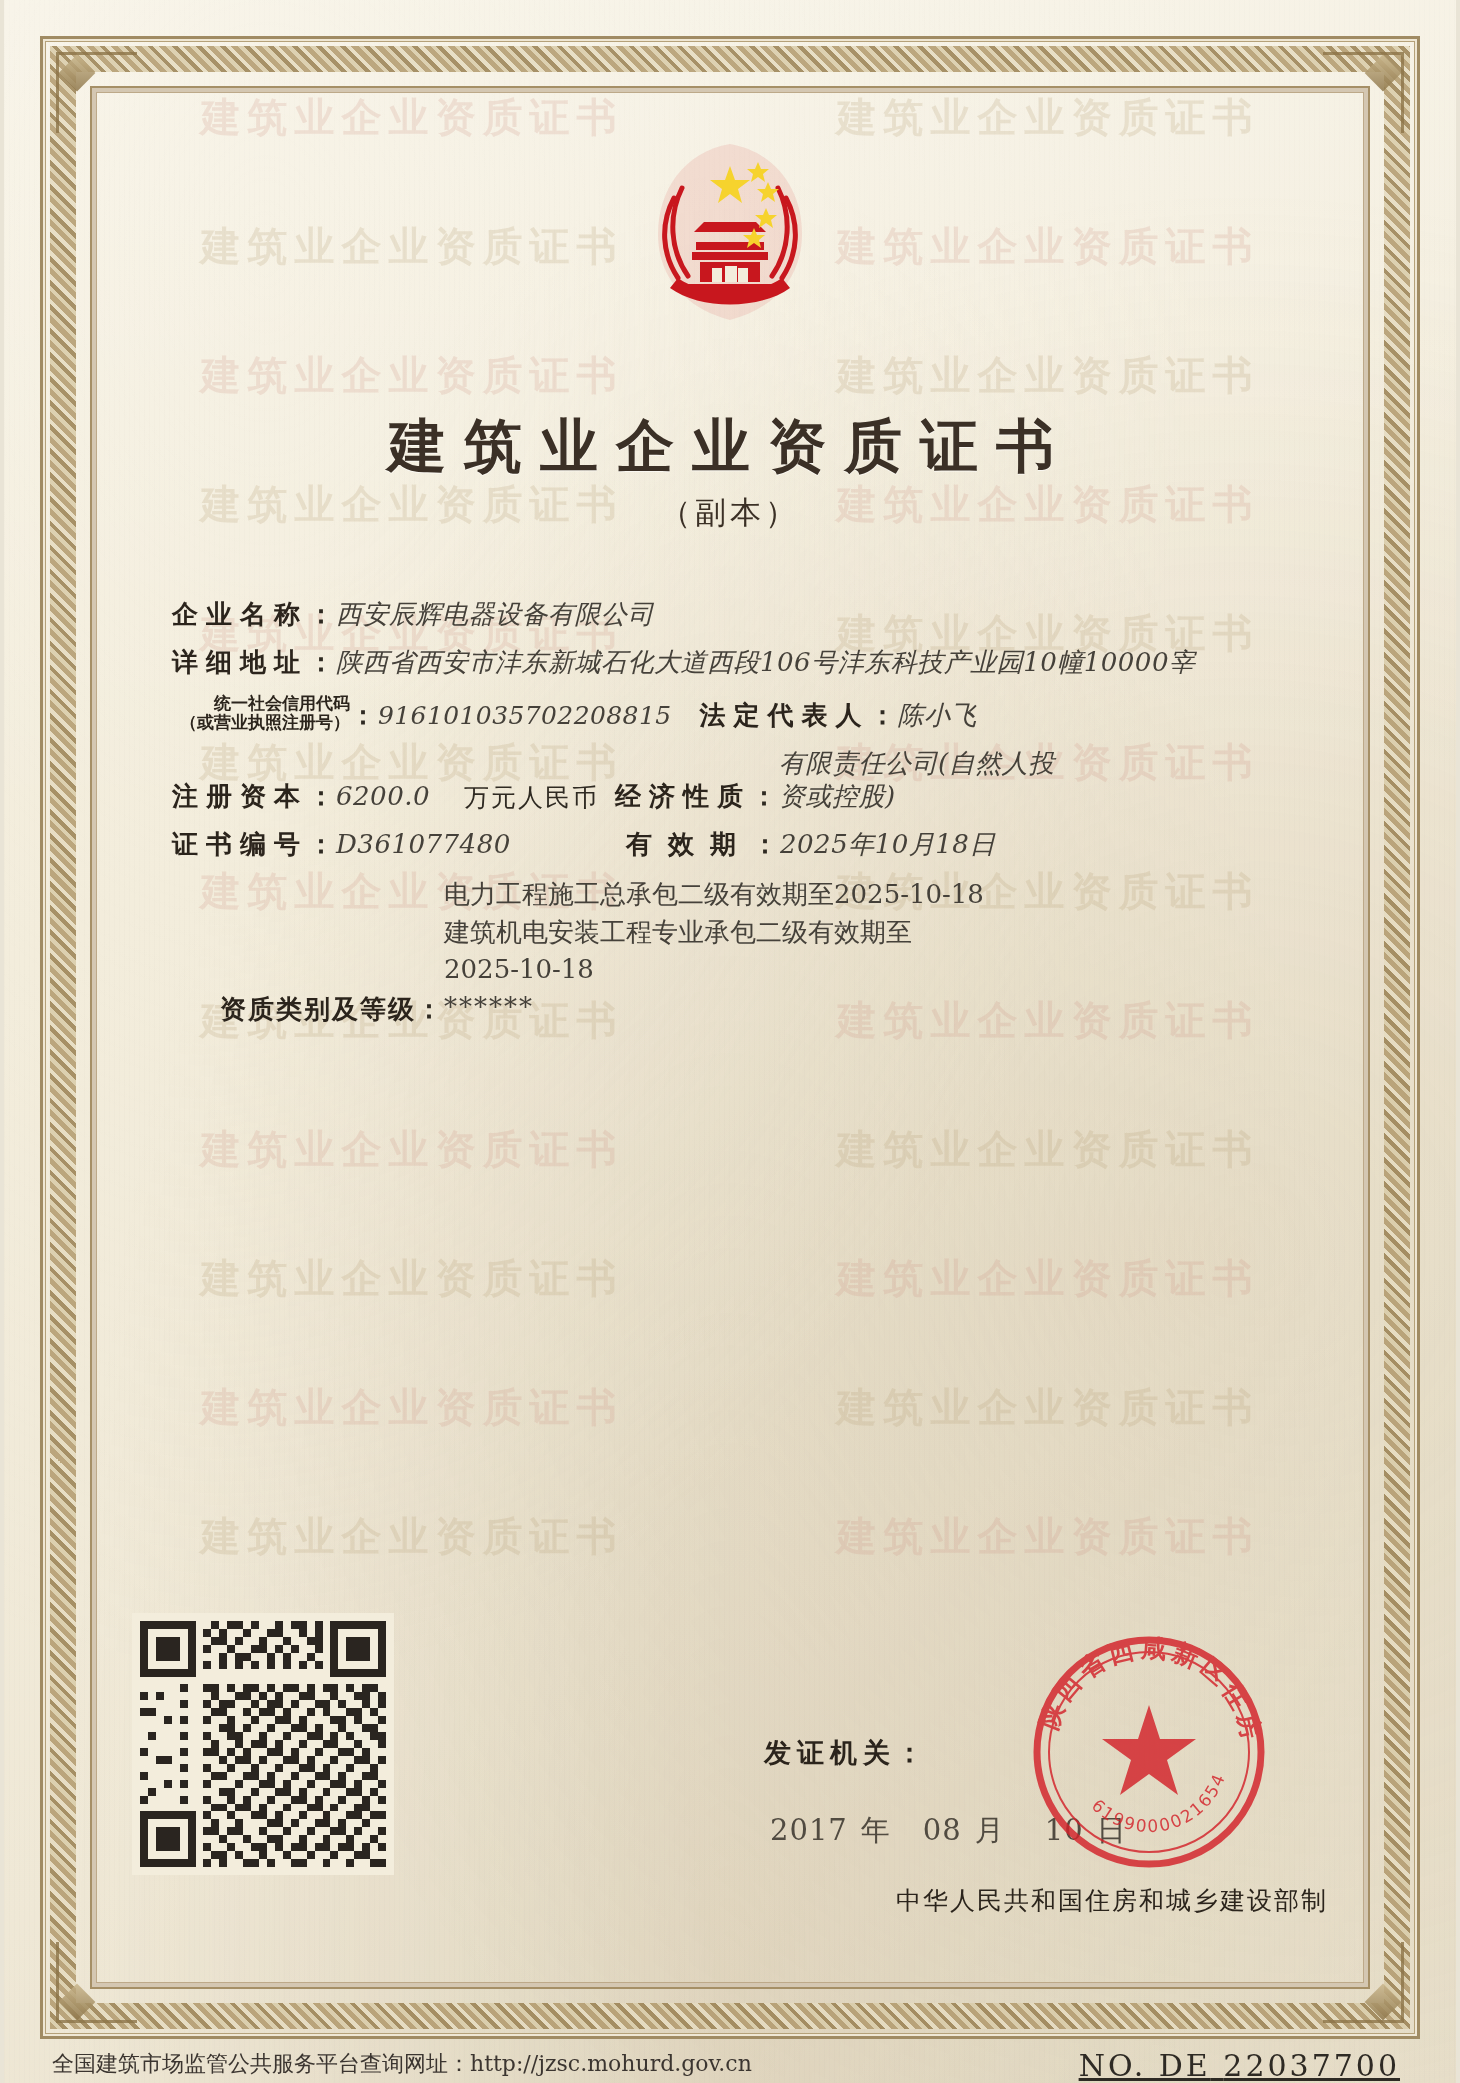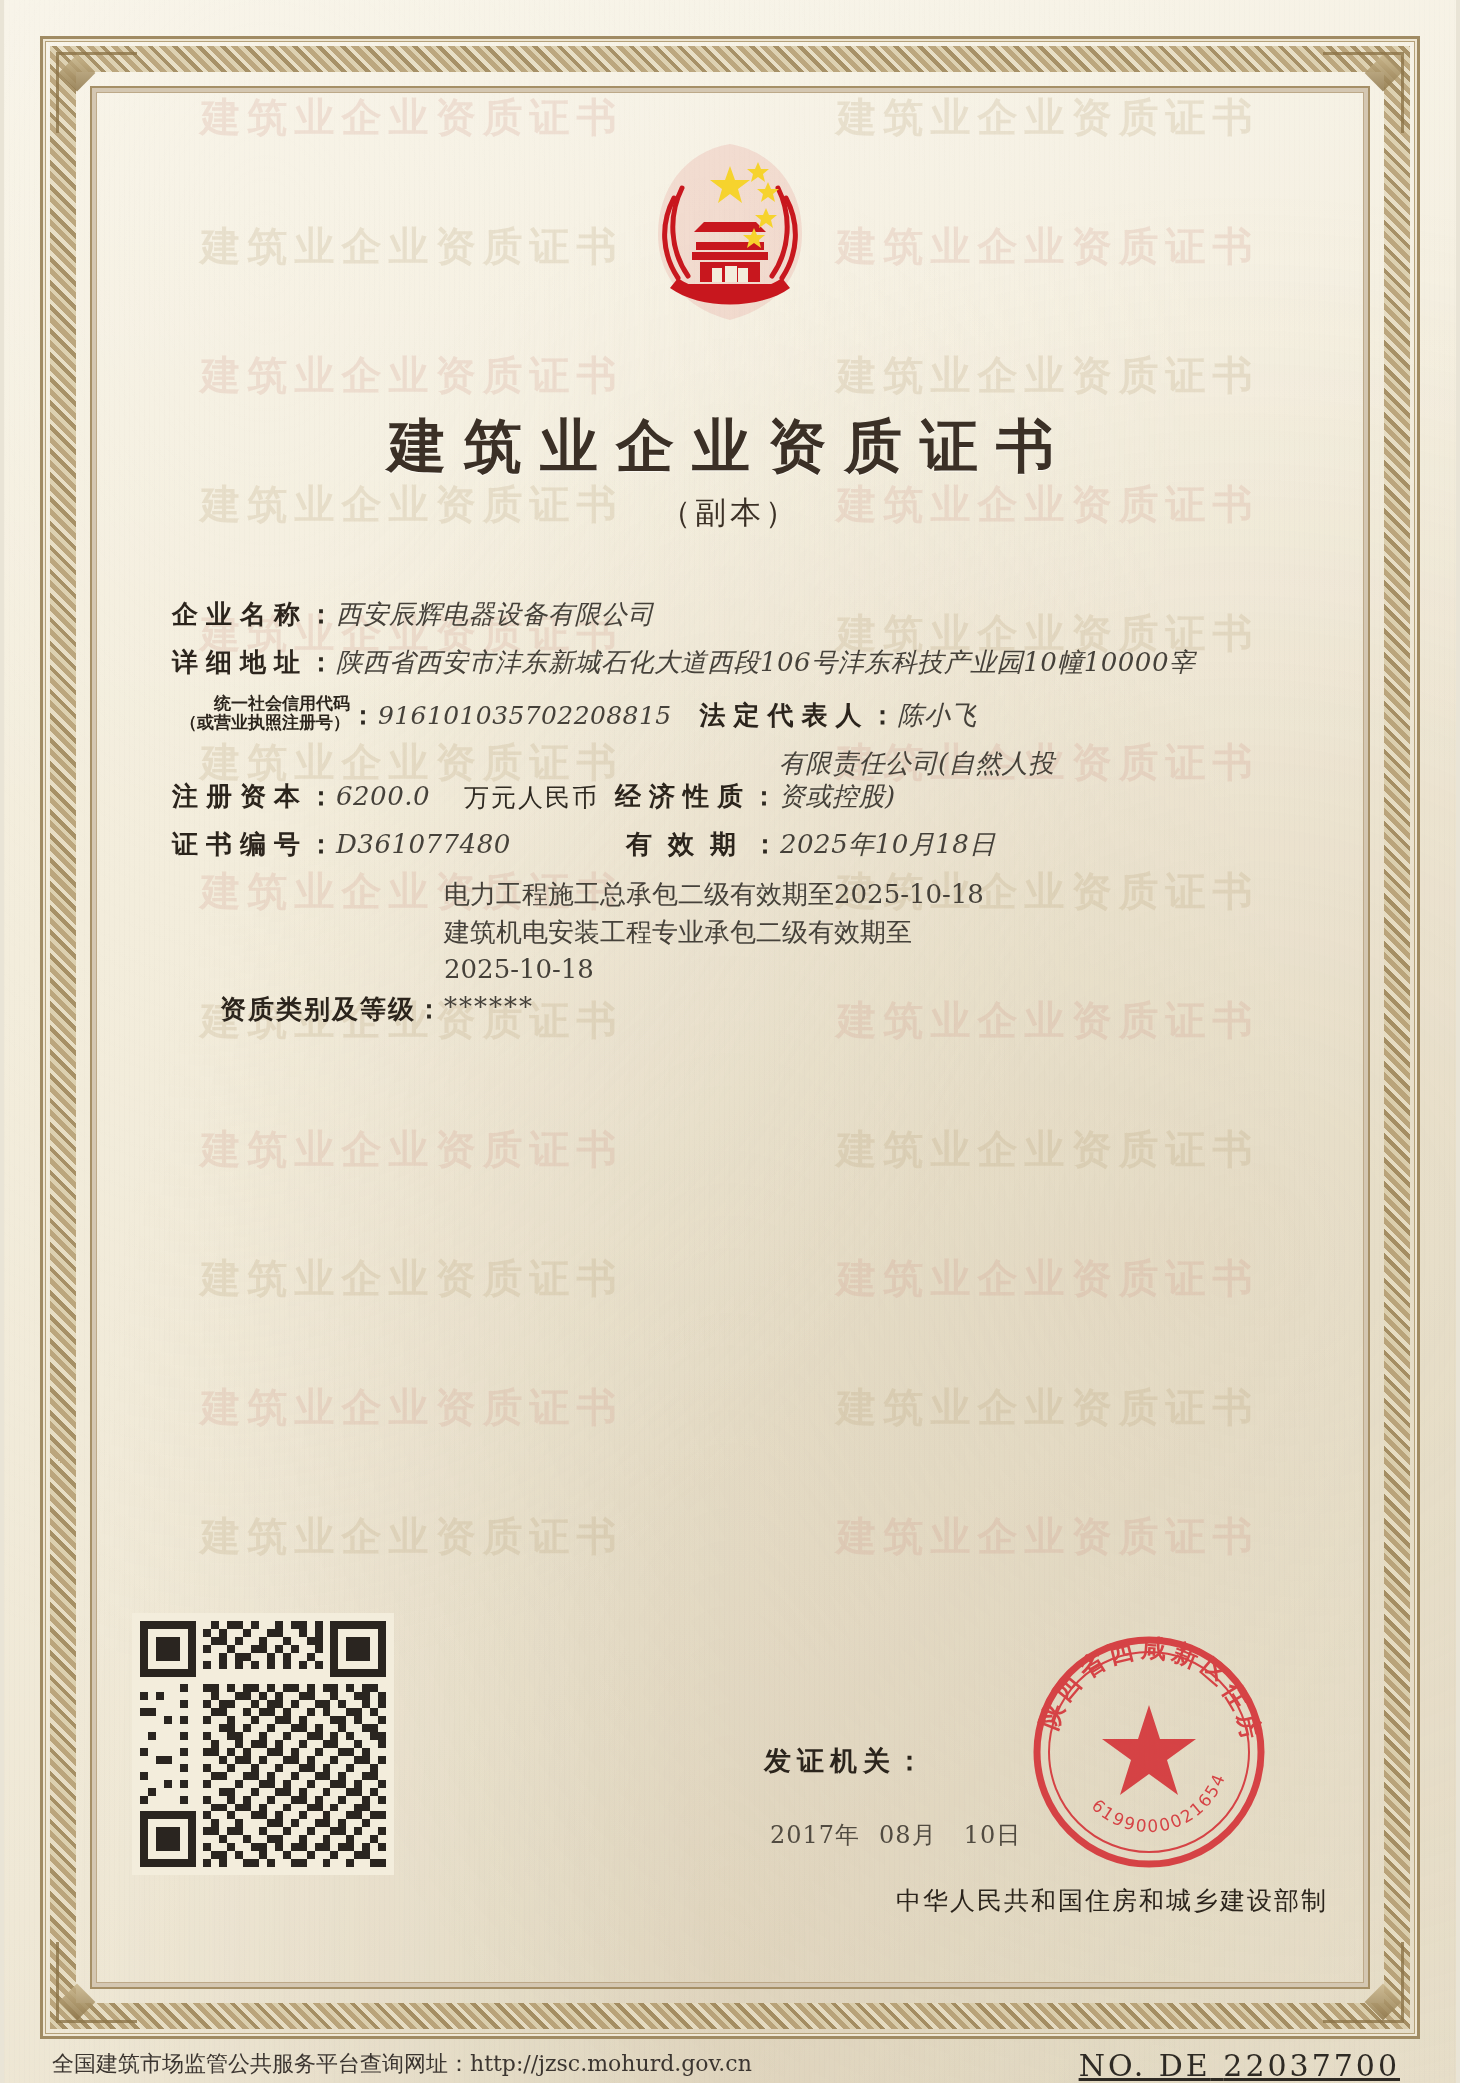--- a/index.html
+++ b/index.html
@@ -211,22 +211,22 @@
     display: flex;
     align-items: center;
     font-size: 27px;
     letter-spacing: 6px;
     font-weight: 700;
     margin-bottom: 40px;
   }
   .date-line {
     display: flex;
     align-items: baseline;
-    gap: 0;
-    font-size: 24px;
+    gap: 13px;
+    font-size: 29px;
     color: #514b41;
     padding-left: 6px;
   }
   .date-line .num { letter-spacing: 1px; }
   .date-line .ch { font-weight: 400; }
   .ministry {
     position: absolute;
     right: 128px;
     bottom: 166px;
     font-family: "DejaVu Serif", serif;

